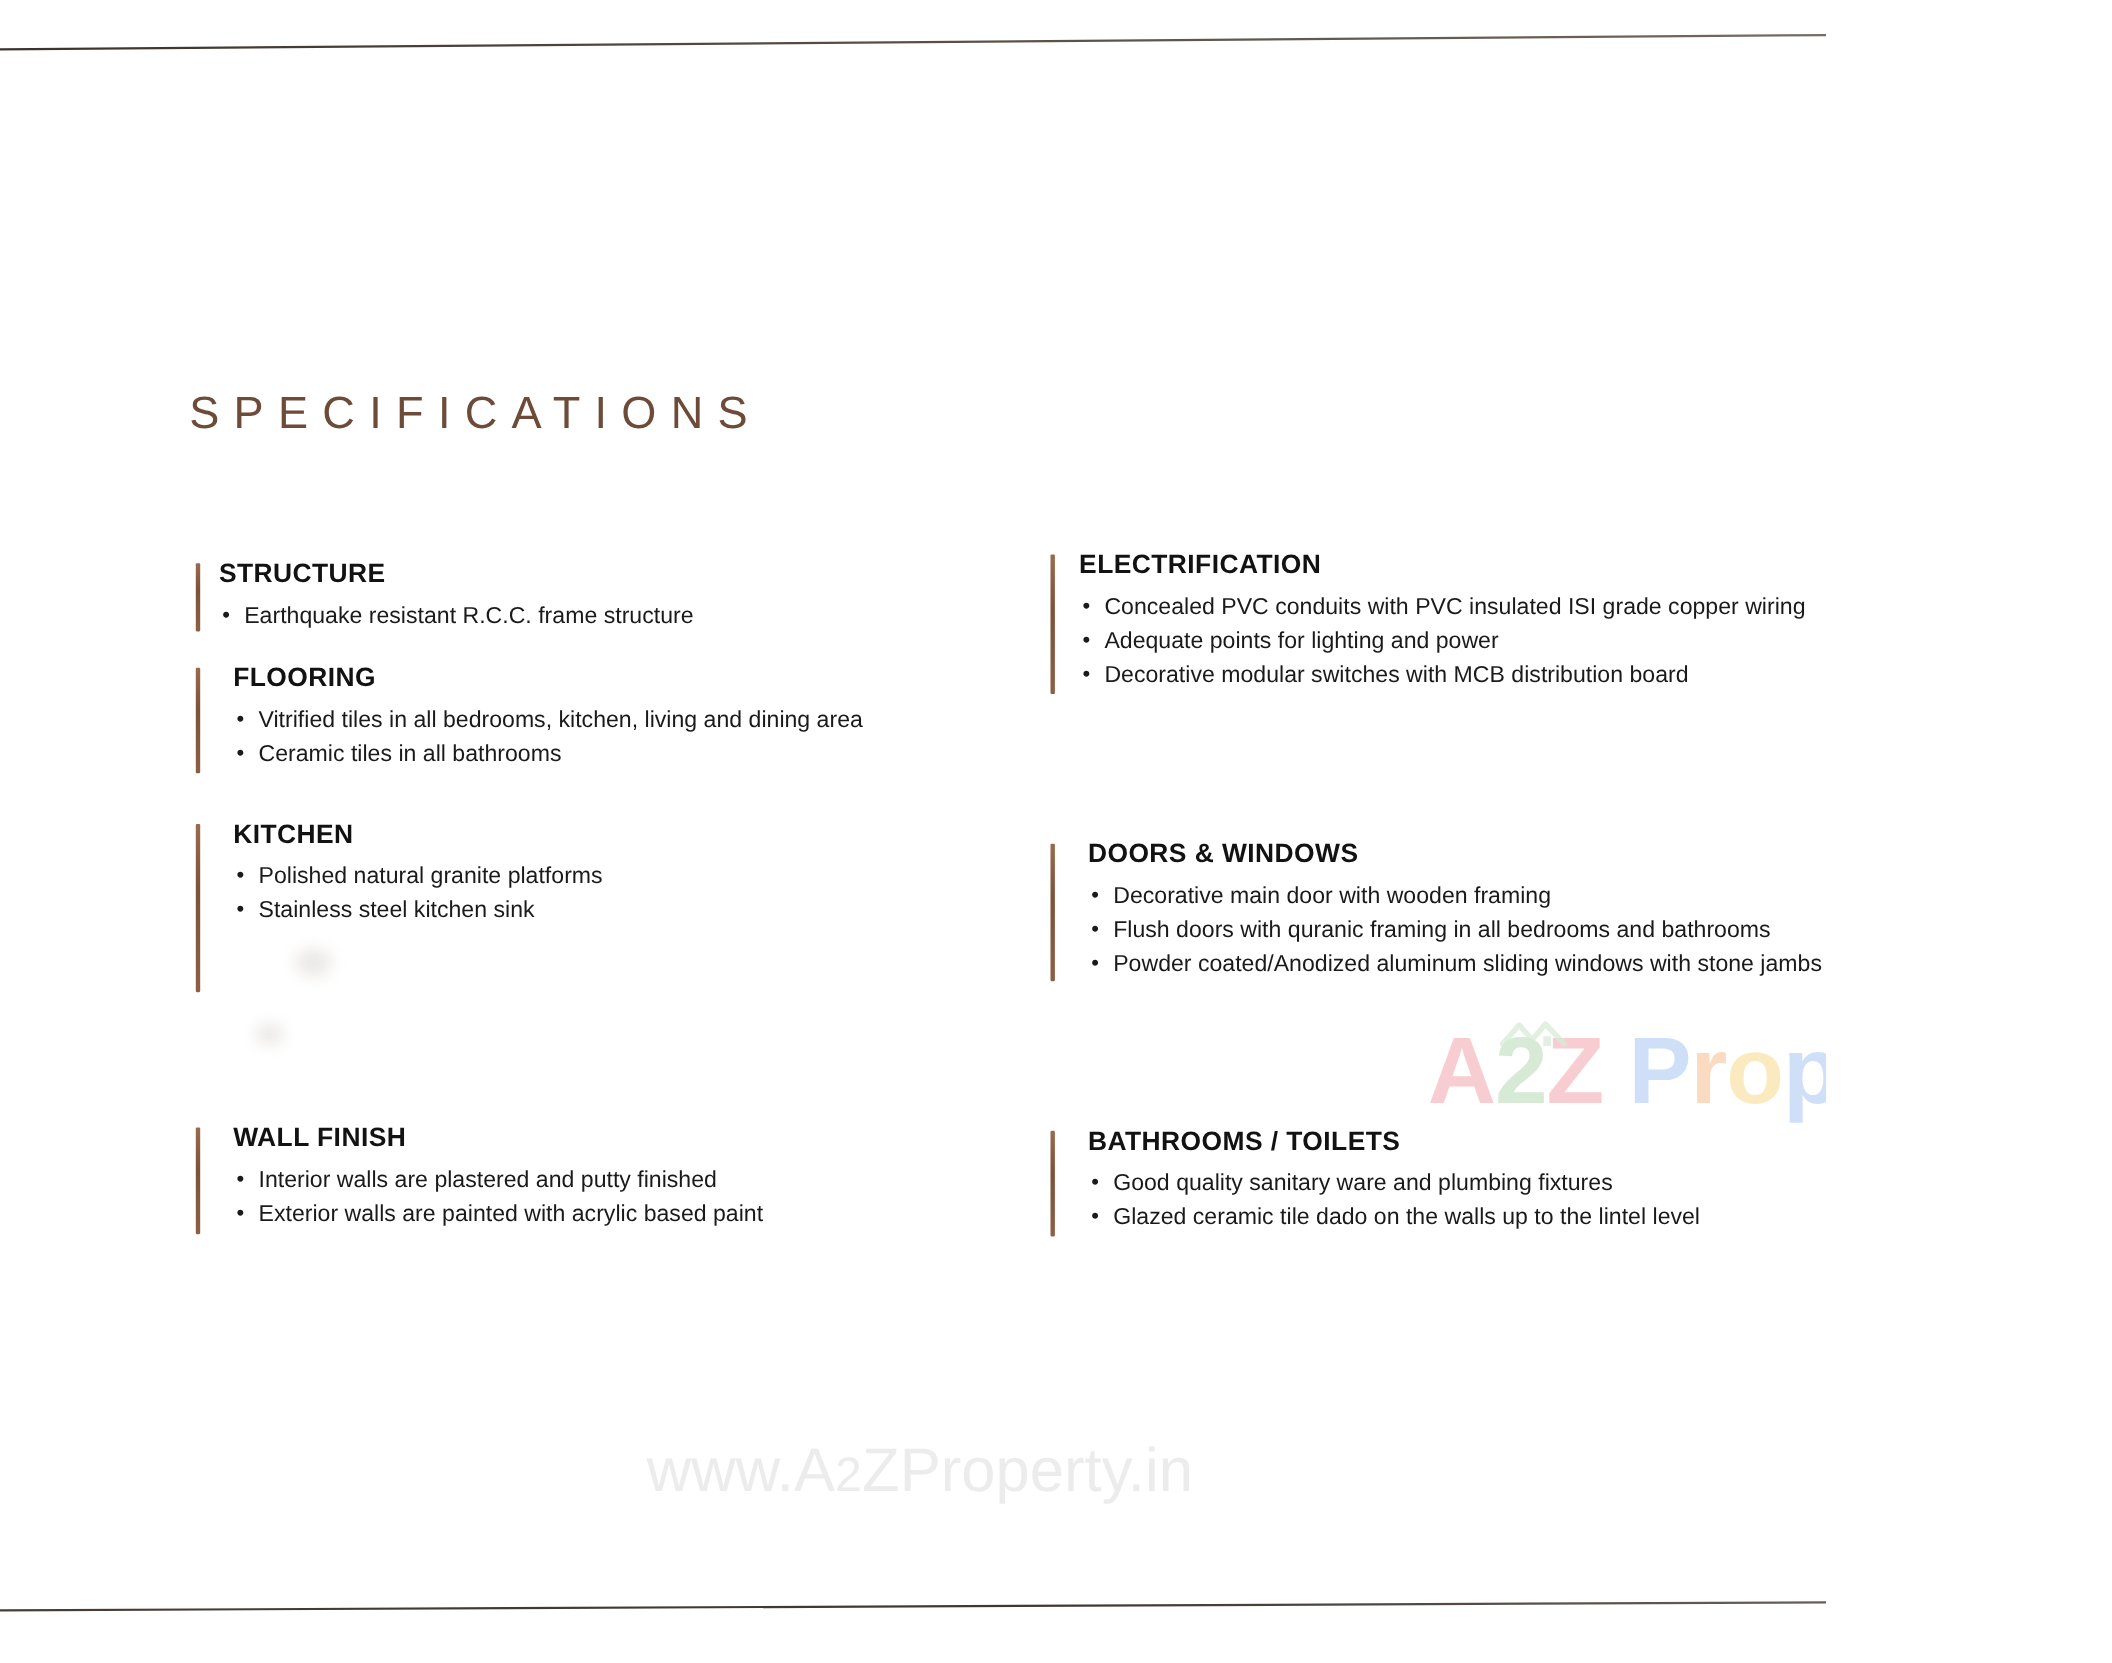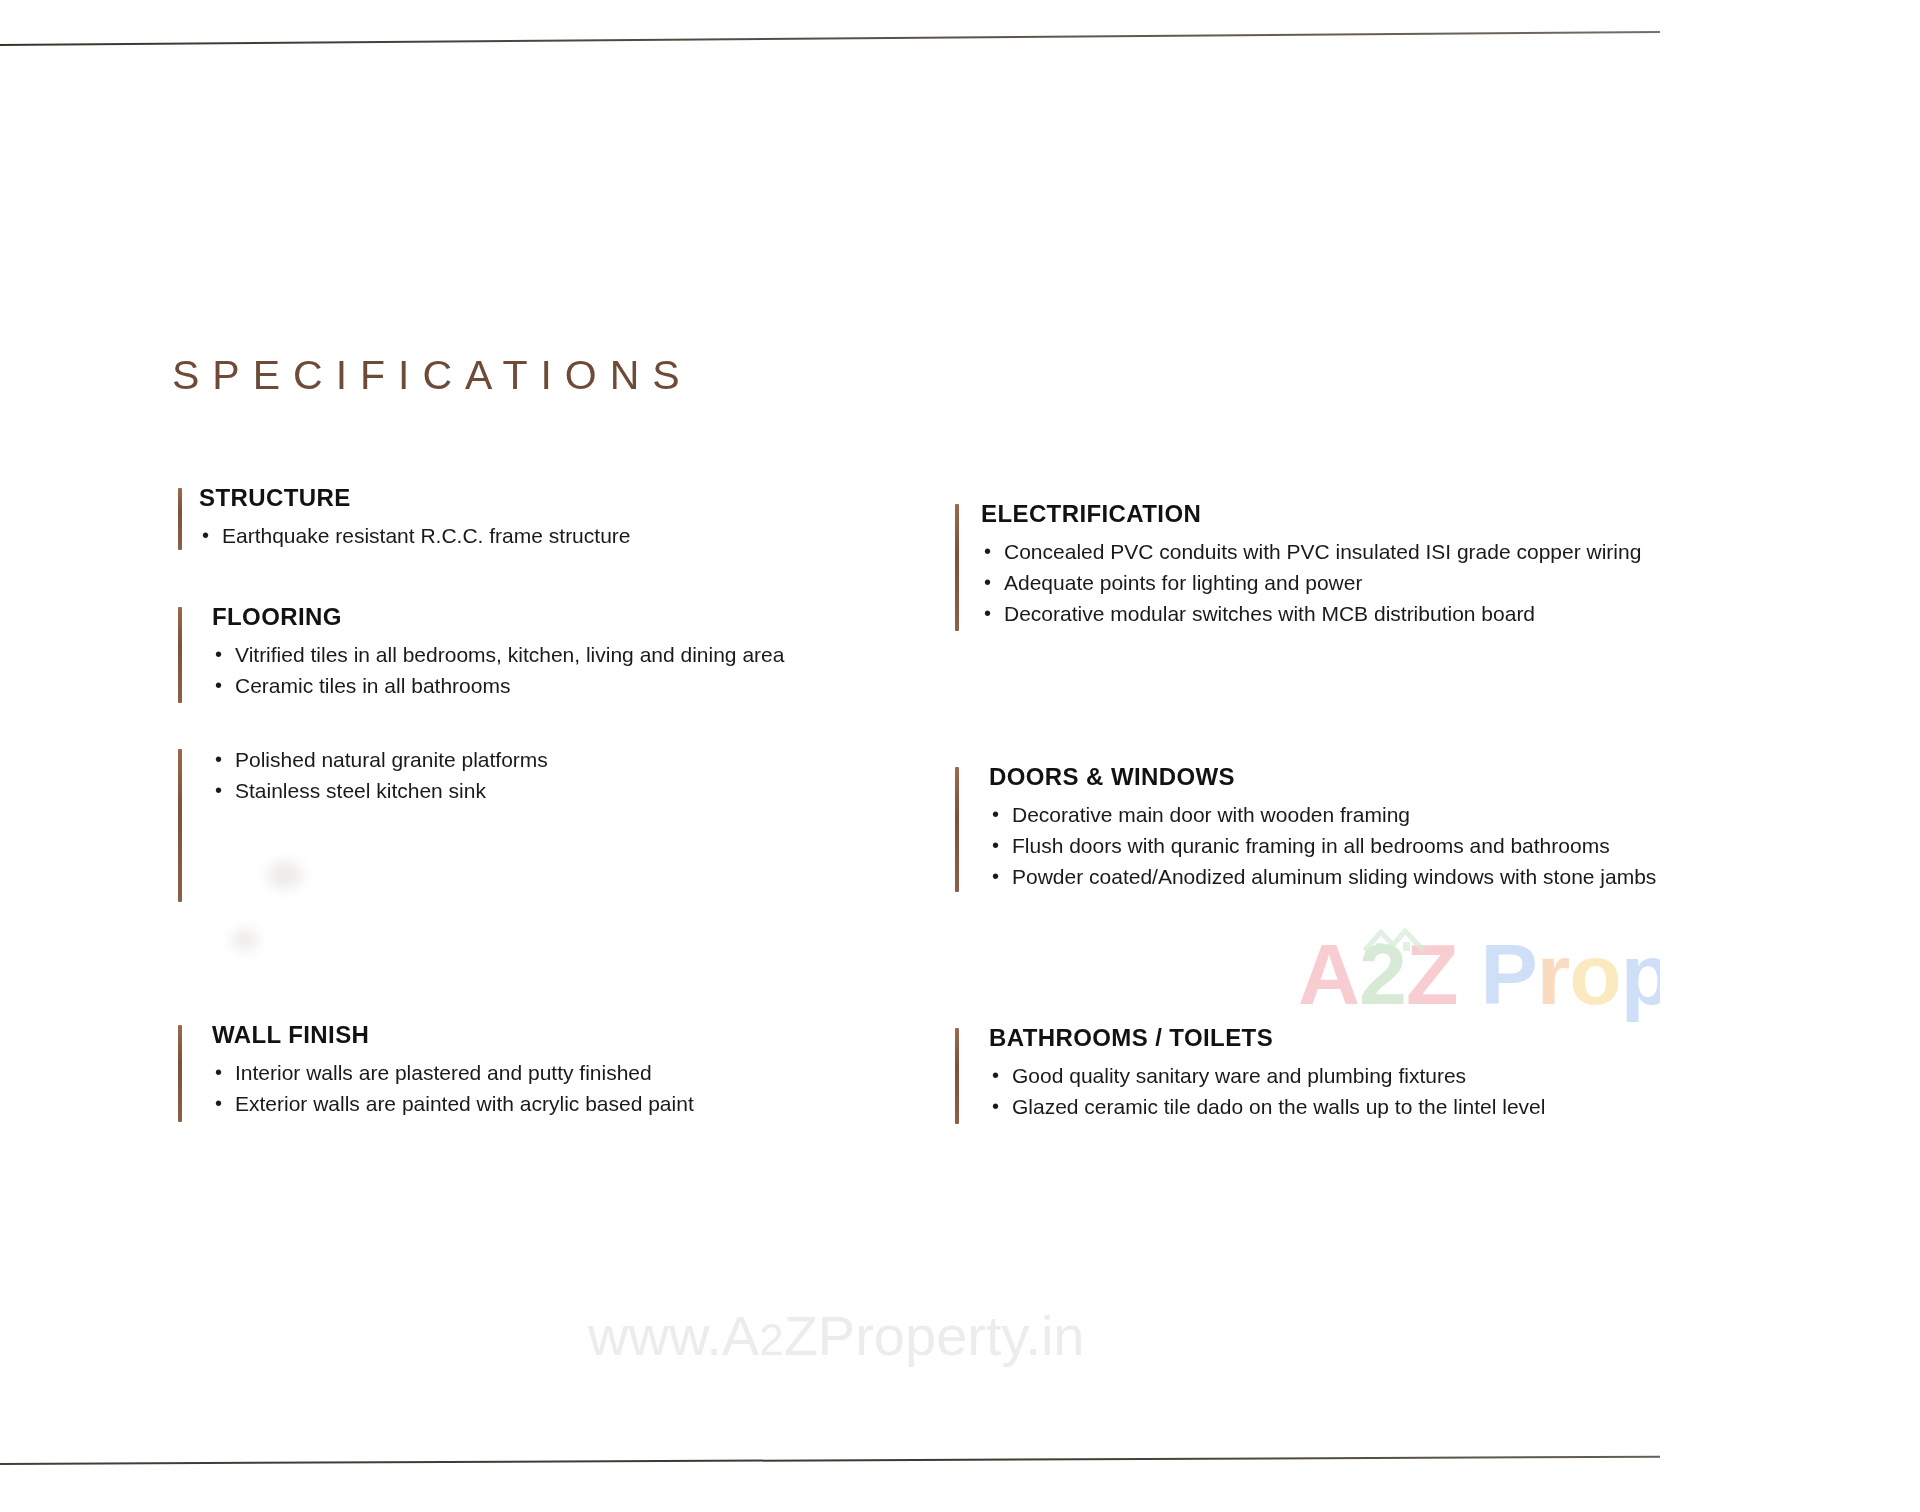--- a/index.html
+++ b/index.html
@@ -110,21 +110,21 @@
   .bullet-item::before {
     content: "\2022";
     position: absolute;
     left: 3px;
     top: -1px;
     font-size: 20px;
     color: #1a1a1a;
   }
 
   
-  #section-structure    { top: 484px; padding-left: 21px; }
+  #section-structure    { top: 508px; padding-left: 21px; }
   #section-flooring     { top: 603px; }
   #section-kitchen      { top: 745px; }
   #section-wall-finish  { top: 1021px; }
   
   #section-electrification { top: 500px; padding-left: 26px; }
   #section-doors-windows   { top: 763px; }
   #section-bathrooms       { top: 1024px; }
 
   #section-structure    .accent-bar { height: 62px; }
   #section-flooring     .accent-bar { height: 96px; }
@@ -206,20 +206,21 @@
       <div class="accent-bar"></div>
       <h3 class="section-title">FLOORING</h3>
       <ul class="bullet-list">
         <li class="bullet-item">Vitrified tiles in all bedrooms, kitchen, living and dining area</li>
         <li class="bullet-item">Ceramic tiles in all bathrooms</li>
       </ul>
     </div>
 
     <div class="spec-section" id="section-kitchen">
       <div class="accent-bar"></div>
+      <h3 class="section-title">KITCHEN</h3>
       <ul class="bullet-list">
         <li class="bullet-item">Polished natural granite platforms</li>
         <li class="bullet-item">Stainless steel kitchen sink</li>
       </ul>
     </div>
 
     <div class="spec-section" id="section-wall-finish">
       <div class="accent-bar"></div>
       <h3 class="section-title">WALL FINISH</h3>
       <ul class="bullet-list">

